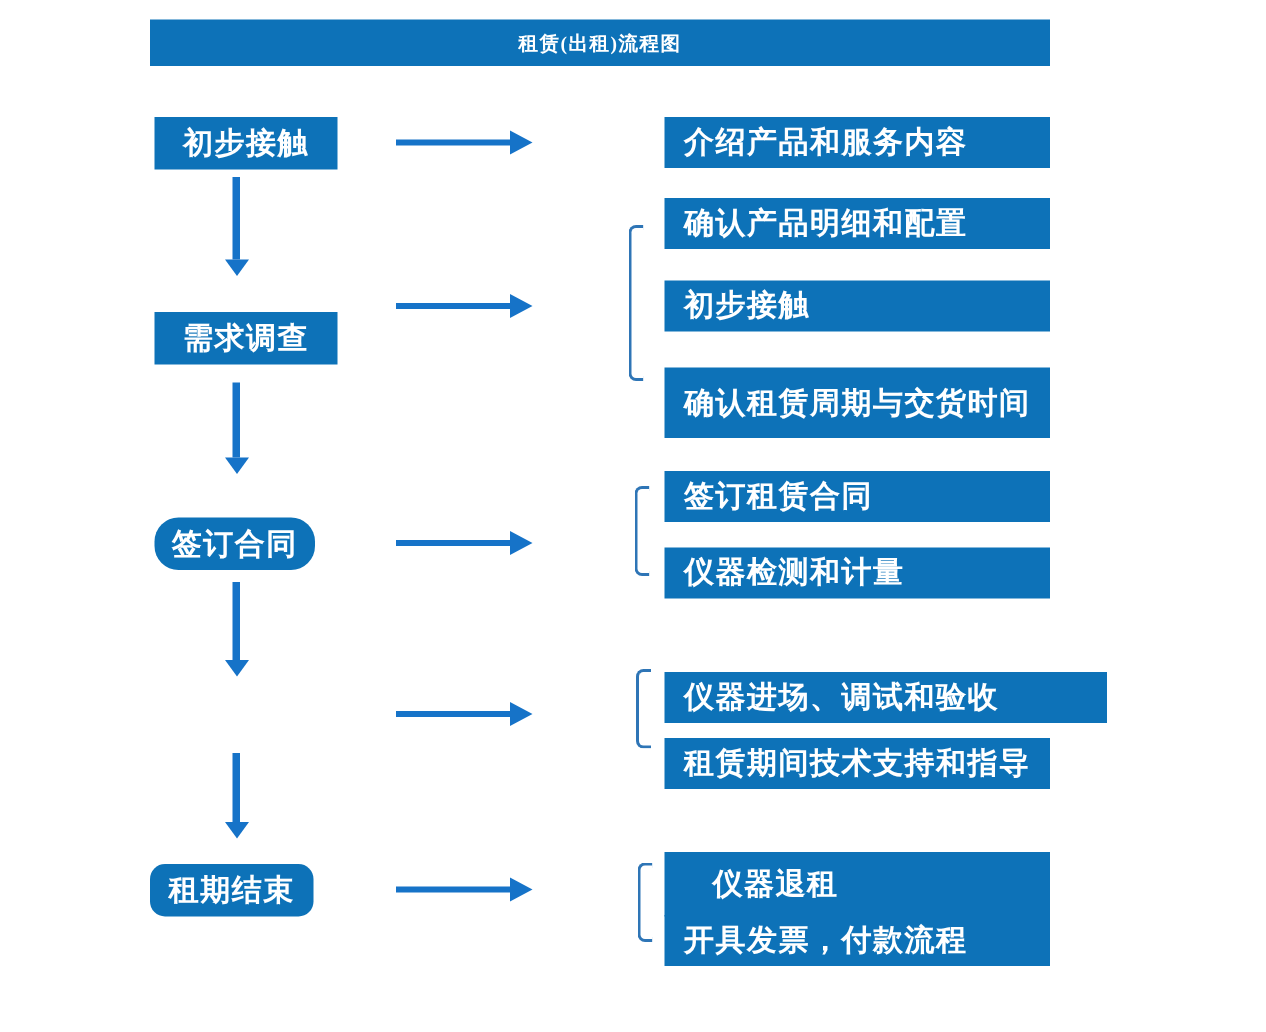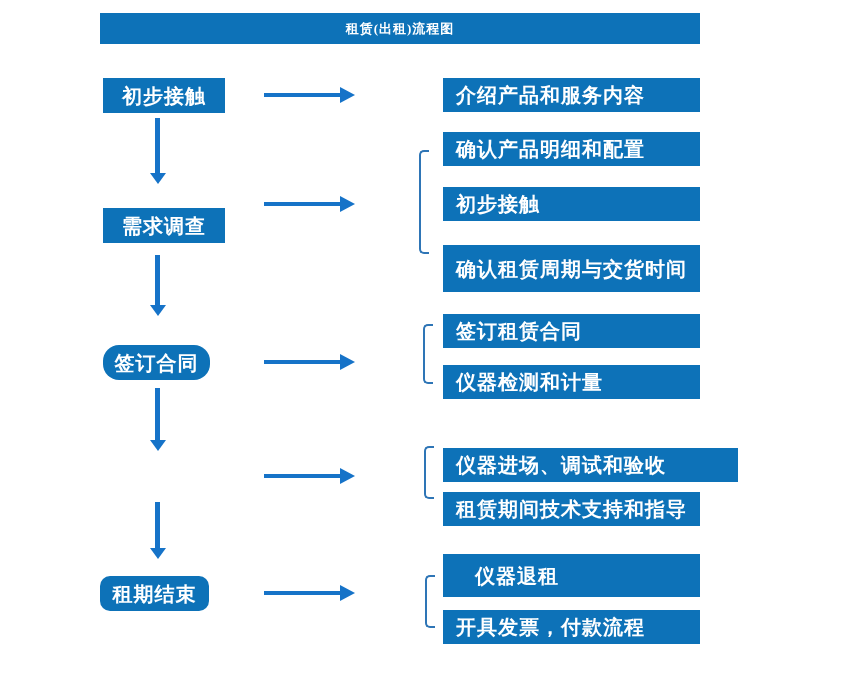--- a/index.html
+++ b/index.html
@@ -104,16 +104,16 @@
   <div class="box detail-box" style="left:443px; top:132px; width:257px; height:34px;">确认产品明细和配置</div>
   <div class="box detail-box" style="left:443px; top:187px; width:257px; height:34px;">初步接触</div>
   <div class="box detail-box" style="left:443px; top:245px; width:257px; height:47px;">确认租赁周期与交货时间</div>
 
   <div class="box detail-box" style="left:443px; top:314px; width:257px; height:34px;">签订租赁合同</div>
   <div class="box detail-box" style="left:443px; top:365px; width:257px; height:34px;">仪器检测和计量</div>
 
   <div class="box detail-box" style="left:443px; top:448px; width:295px; height:34px;font-family:Liberation Serif, serif;">仪器进场、调试和验收</div>
   <div class="box detail-box" style="left:443px; top:492px; width:257px; height:34px;">租赁期间技术支持和指导</div>
 
-  <div class="box detail-box" style="left:443px; top:554px; width:257px; height:43px;padding-left:32px;">仪器退租</div>
+  <div class="box detail-box" style="left:443px; top:568px; width:257px; height:43px;padding-left:32px;">仪器退租</div>
   <div class="box detail-box" style="left:443px; top:610px; width:257px; height:34px;">开具发票，付款流程</div>
 
 </div>
 
 </body></html>

